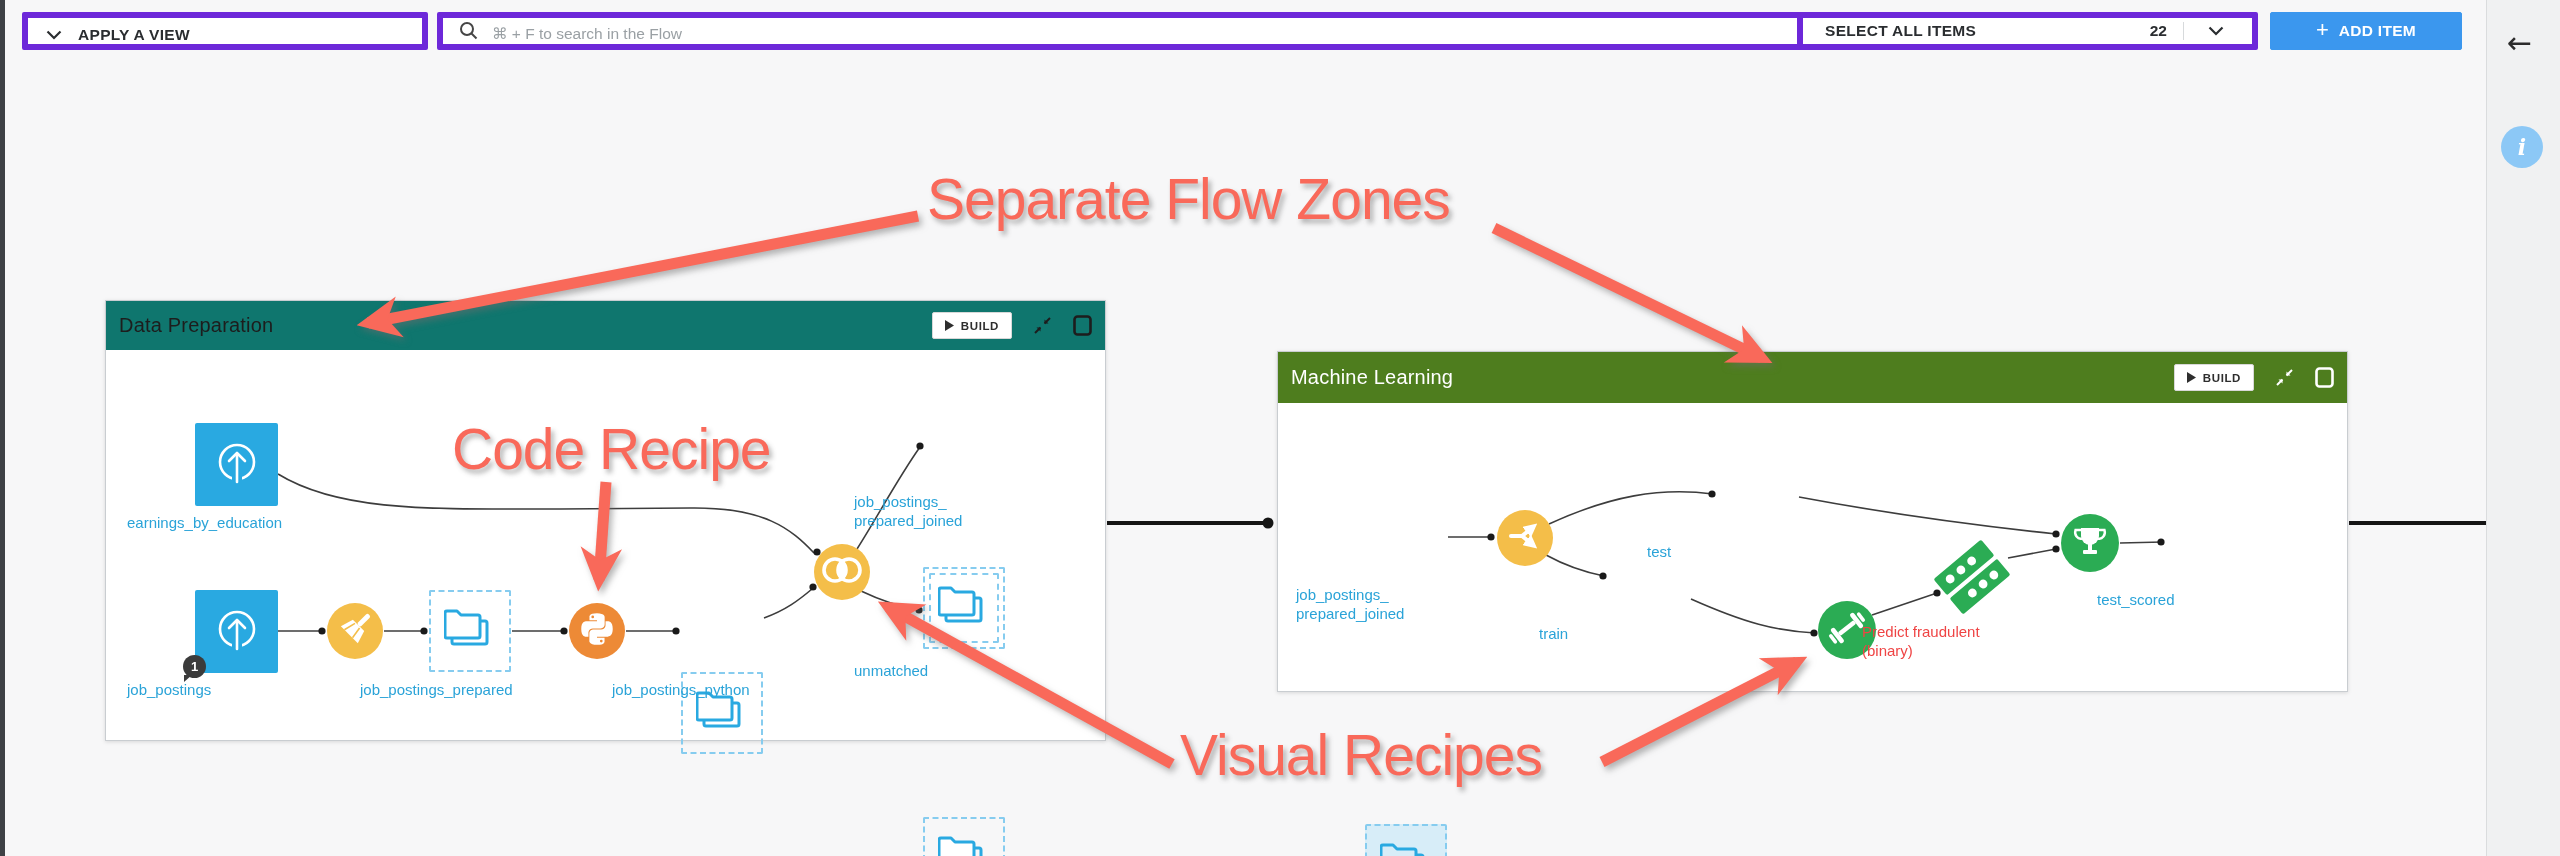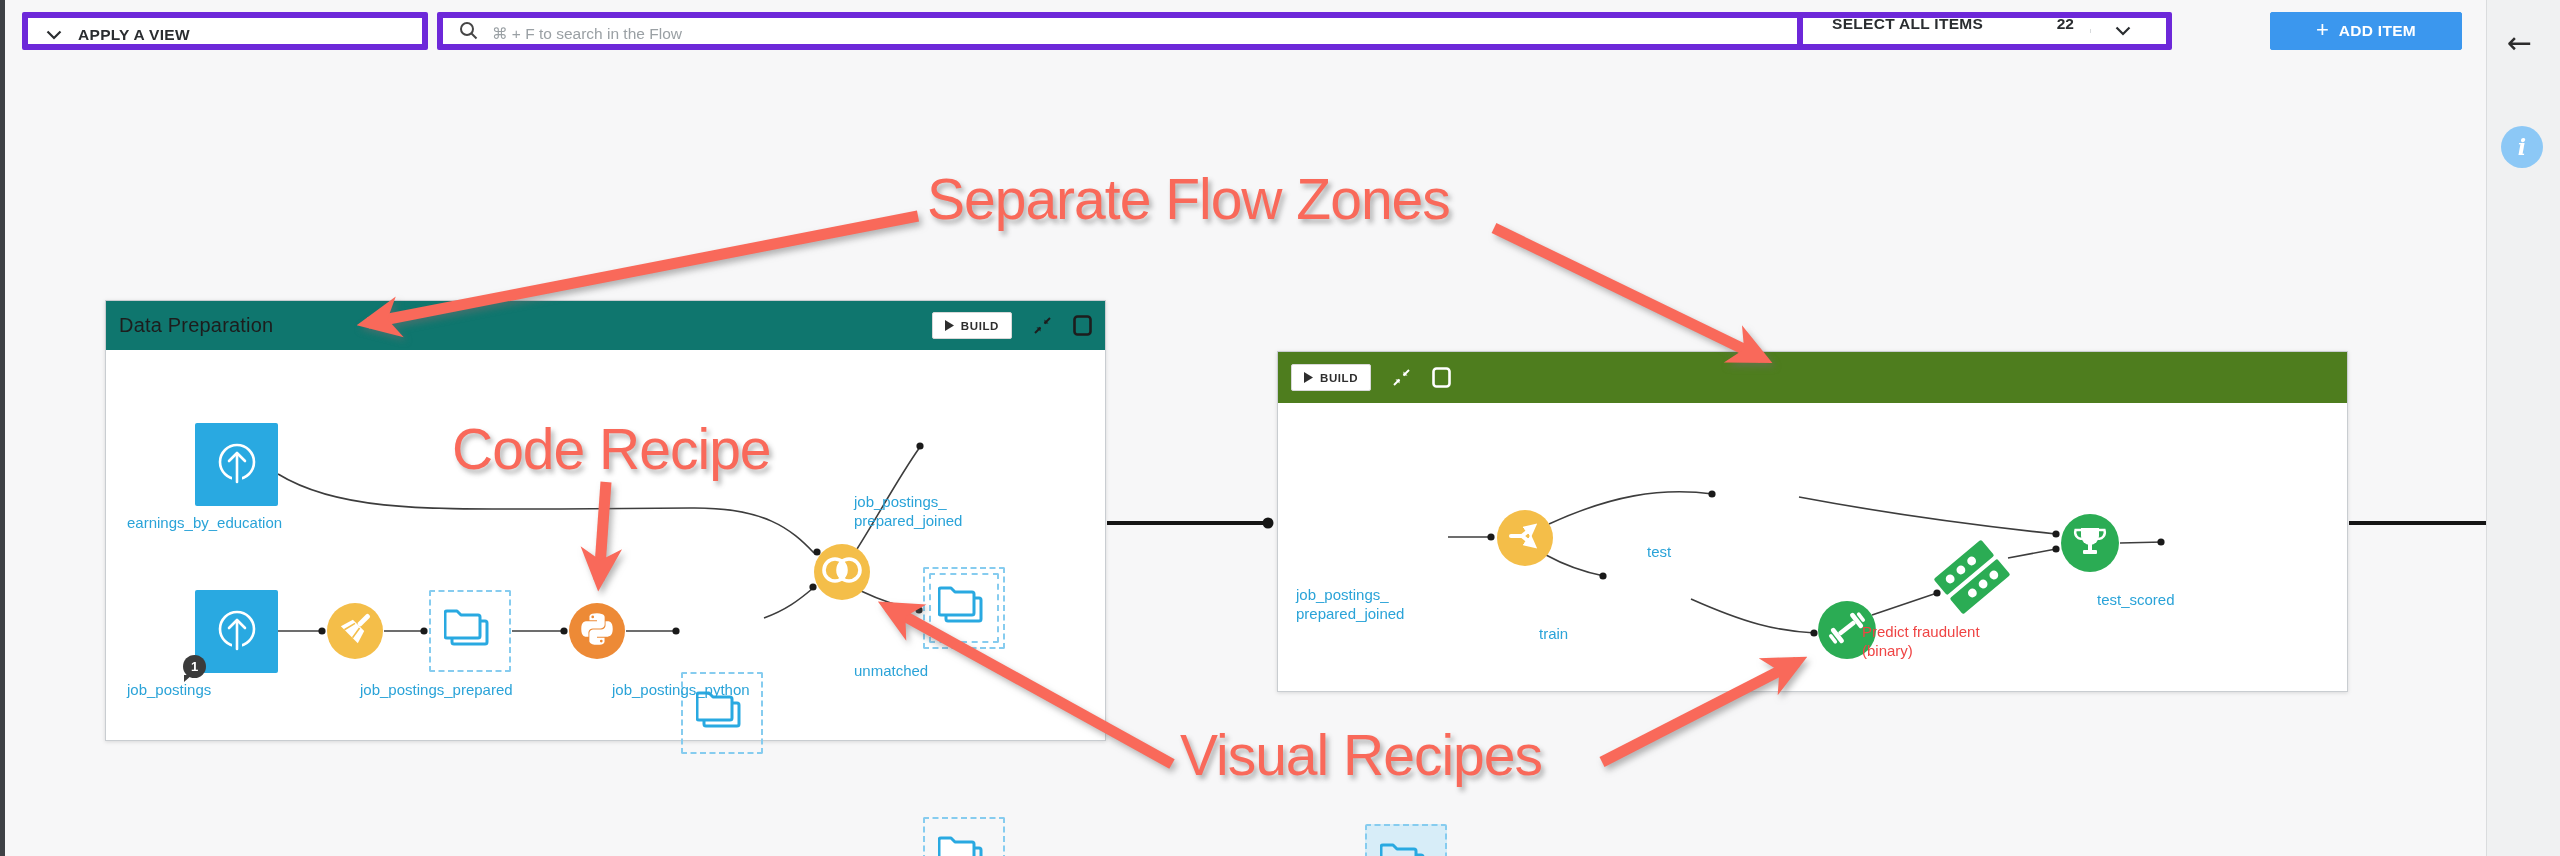--- a/index.html
+++ b/index.html
@@ -12,21 +12,21 @@
 
   
   .tb-box{position:absolute;top:12px;height:38px;background:#fff;border:6px solid #6d28d9;
     border-radius:2px;display:flex;align-items:flex-end;box-sizing:border-box;z-index:9;}
   #apply-view{left:22px;width:406px;padding:0 18px;gap:16px;cursor:pointer;}
   .tb-label{font-size:15.5px;font-weight:bold;color:#2a2d30;letter-spacing:.3px;}
   #search-box{left:437px;width:1586px;padding:0 16px;gap:12px;}
   #search-box input{border:none;outline:none;flex:1;font-size:15.5px;color:#333;background:transparent;
     font-family:"Liberation Sans","DejaVu Sans",sans-serif;}
   #search-box input::placeholder{color:#9aa0a4;}
-  #select-box{left:1797px;width:375px;padding:11px;}
+  #select-box{left:1797px;width:461px;padding:4px;}
   #select-box .sel-label{flex:1;padding-left:18px;}
   #select-box .sel-count{font-size:15.5px;font-weight:bold;color:#2a2d30;padding-right:16px;}
   #select-box .sel-divider{width:1px;height:100%;background:#d7dadc;}
   #select-box .sel-chevron{width:64px;display:flex;align-items:center;justify-content:center;cursor:pointer;height:100%;}
   #add-item{left:2270px;width:192px;background:#3b97ee;border:1px solid #3b97ee;color:#fff;
     display:flex;align-items:center;justify-content:center;gap:10px;cursor:pointer;}
   #add-item .tb-label{color:#fff;}
   #add-item .plus{font-size:22px;font-weight:normal;line-height:1;margin-top:-2px;}
 
   
@@ -150,20 +150,21 @@
     <button class="zone-icon-btn">
       <svg width="19" height="21" viewBox="0 0 19 21">
           <rect x="1.5" y="1.5" width="16" height="18" rx="3" fill="none" stroke="currentColor" stroke-width="2.6"></rect>
         </svg>
     </button>
   </div>
 </div>
 
 <div class="zone" id="zone-ml">
   <div class="zone-header">
+    <span class="zone-title">Machine Learning</span>
     <button class="build-btn">
       <svg width="9" height="11" viewBox="0 0 9 11">
           <polygon points="0,0 9,5.5 0,11" fill="#2e2e2e"></polygon>
         </svg>
       <span>BUILD</span>
     </button>
     <button class="zone-icon-btn">
       <svg width="21" height="21" viewBox="0 0 21 21" stroke="currentColor" stroke-width="2" fill="none">
         <line x1="18" y1="3" x2="12.5" y2="8.5"></line>
           <polyline points="12.5,4.5 12.5,8.5 16.5,8.5" fill="currentColor" stroke="none"></polyline>

